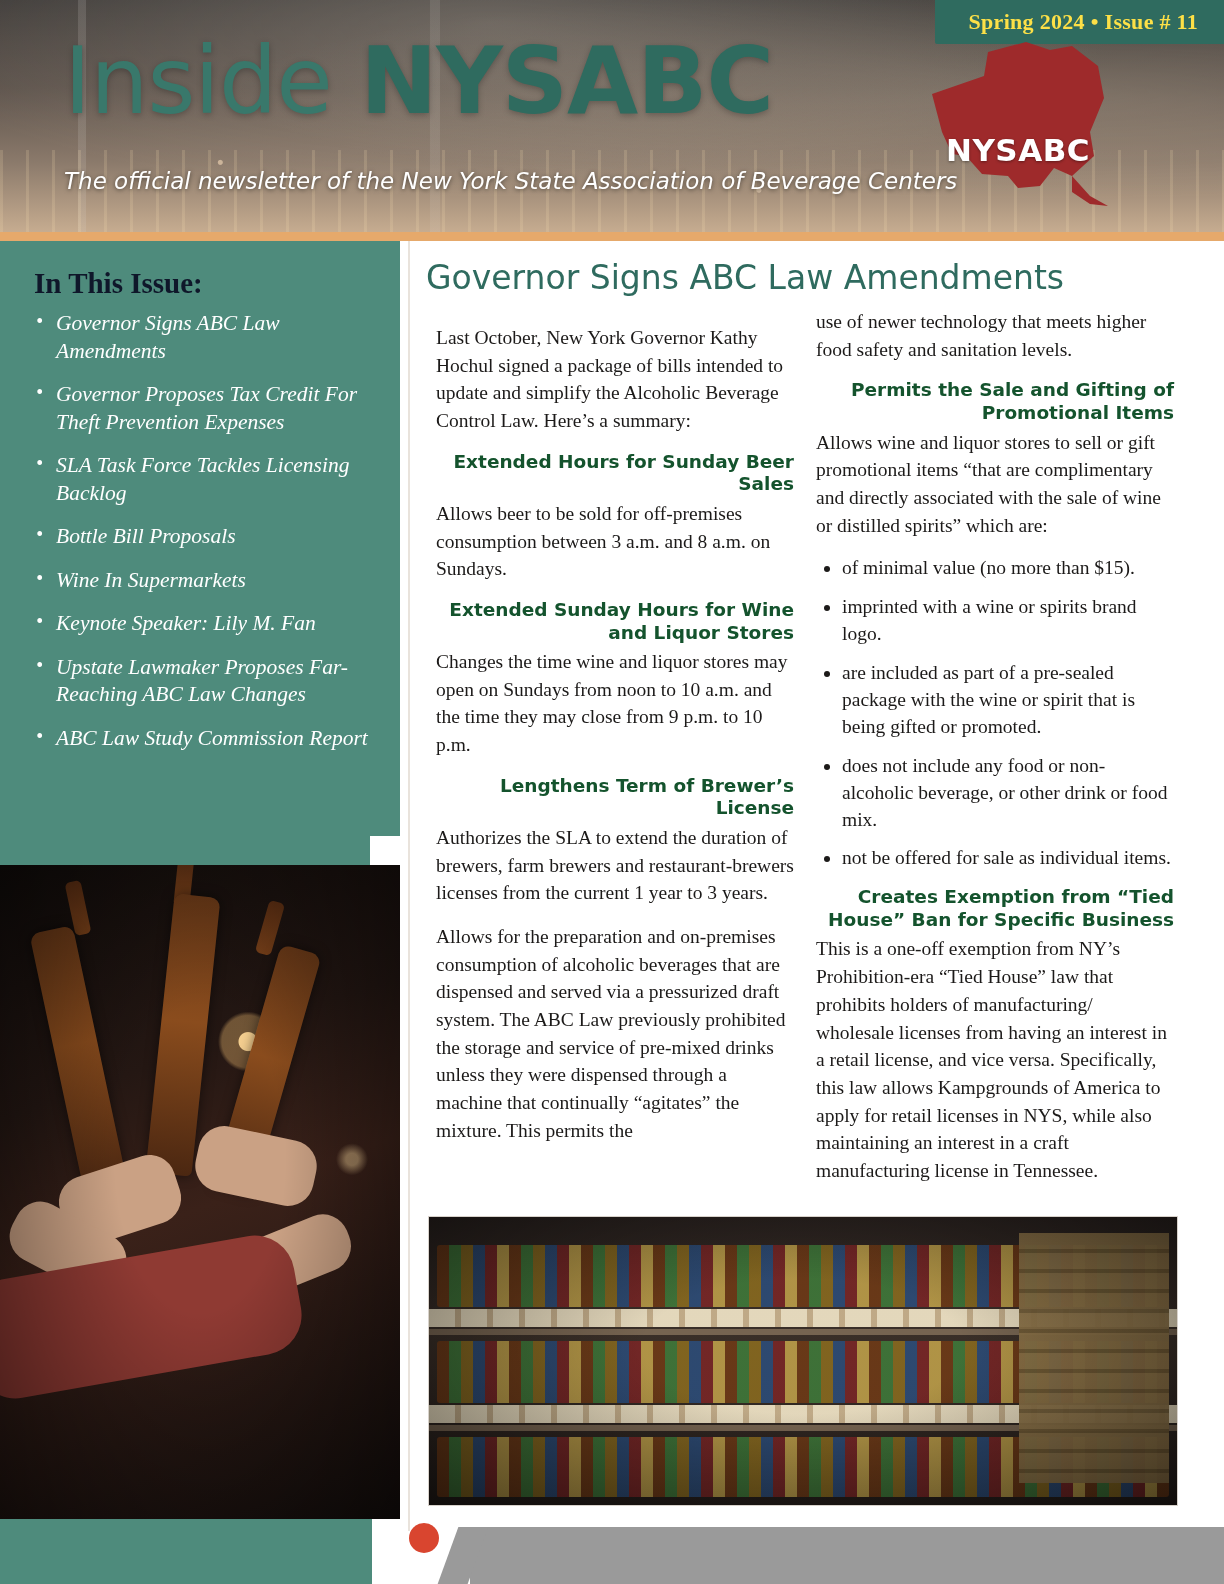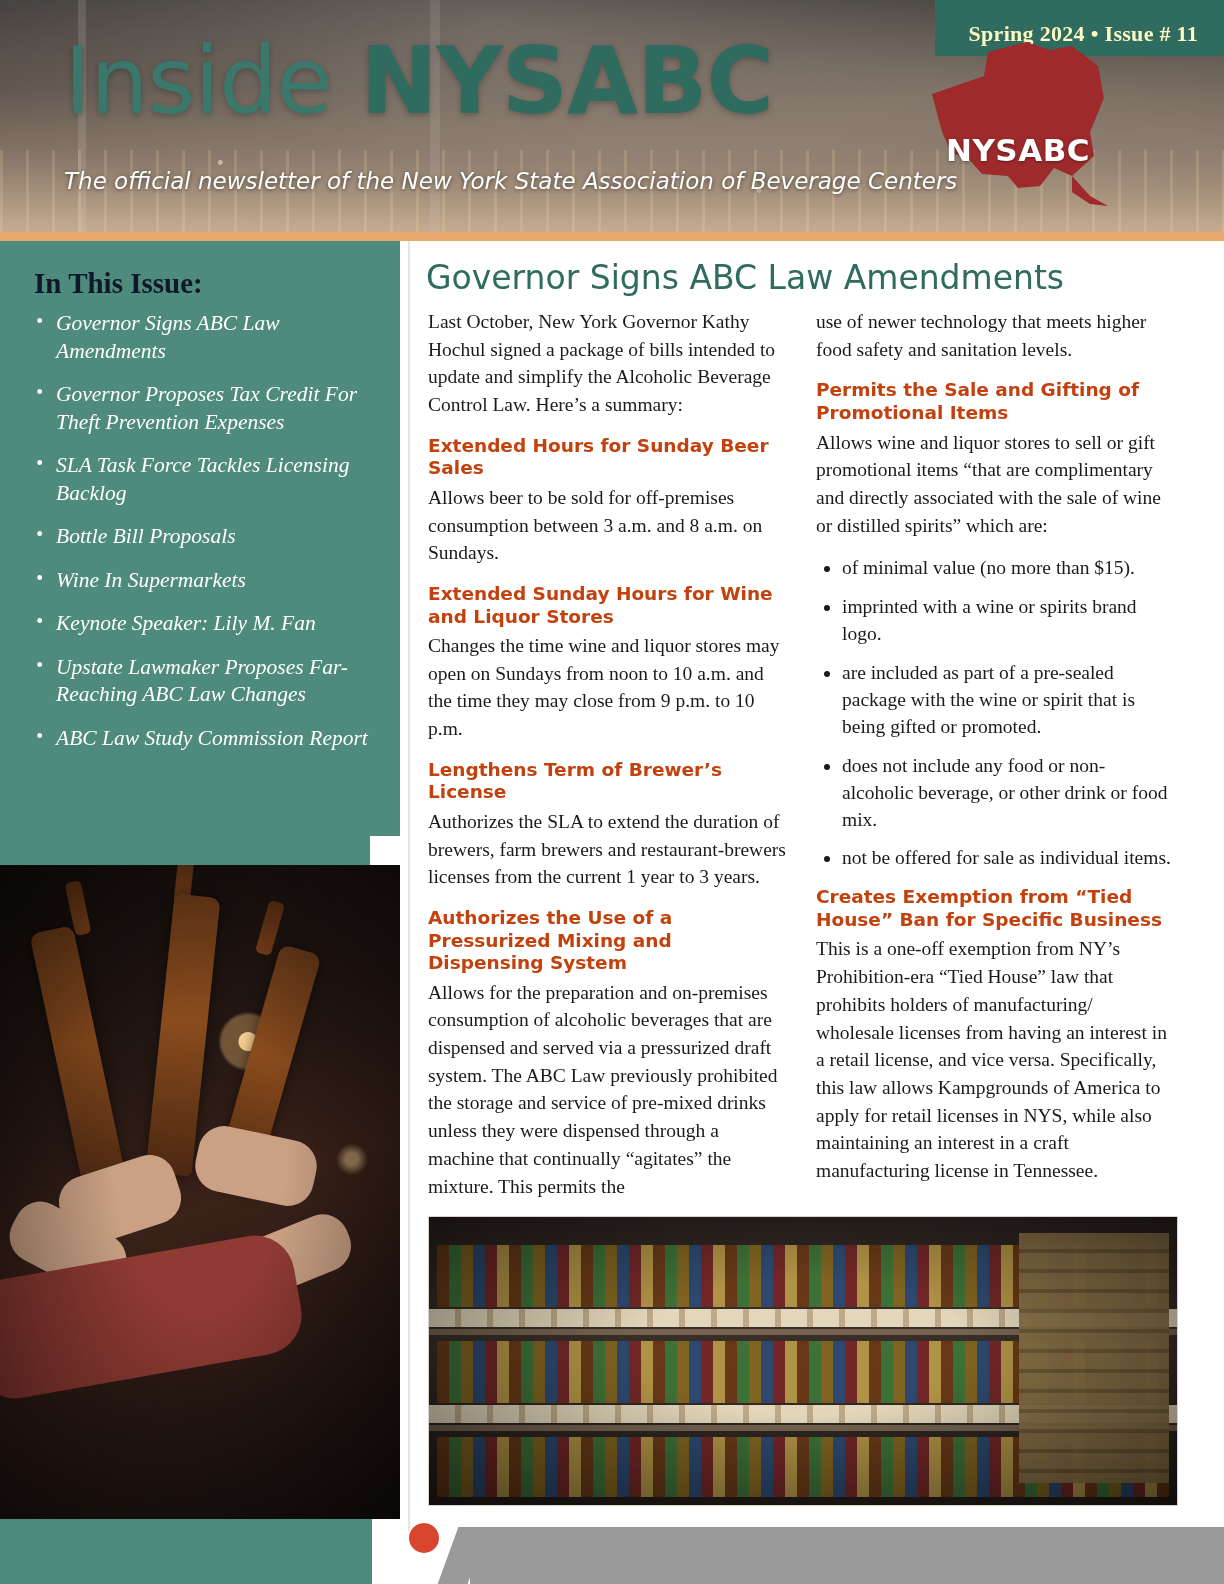--- a/index.html
+++ b/index.html
@@ -32,23 +32,23 @@
     opacity:.9;
   }
   .hdr-lights{
     position:absolute;left:0;top:150px;width:1224px;height:82px;
     background:
       repeating-linear-gradient(90deg, rgba(255,228,180,.30) 0 3px, rgba(0,0,0,0) 3px 26px);
     opacity:.55;
   }
   .issue-tab{
     position:absolute;right:0;top:0;height:44px;
-    background:#2f6b5f;color:#fef9c3;
+    background:#2f6b5f;color:#fde047;
     display:flex;align-items:center;justify-content:center;
-    padding:12px 26px 0 34px;
+    padding:0 26px 0 34px;
     font-family:"Liberation Serif", serif;
     font-weight:bold;font-size:22px;letter-spacing:.3px;
     border-bottom-left-radius:2px;
   }
   .masthead{
     position:absolute;left:64px;top:36px;
     font-family:"DejaVu Sans", sans-serif;
     font-size:92px;line-height:1;
     color:#39786b;
     text-shadow:0 2px 6px rgba(0,0,0,.25);
@@ -160,27 +160,27 @@
   }
   .cols{
     position:absolute;left:426px;top:308px;width:750px;height:910px;
   }
   .col{
     position:absolute;top:0;width:358px;
     font-family:"Liberation Serif", serif;
     font-size:19.5px;line-height:1.42;color:#1c1a19;
     text-align:left;
   }
-  .col-left{left:2px;}
+  .col-left{left:10px;margin-top:16px;}
   .col-right{left:390px;}
   .col p{margin:0 0 16px 0;}
   .sub{
     font-family:"DejaVu Sans", sans-serif;
     font-weight:bold;font-size:18.5px;line-height:1.22;
-    color:#c2410c;margin:0 0 4px 0;
+    color:#14532d;margin:0 0 4px 0;text-align:right;
   }
   .col ul{margin:0 0 14px 0;padding-left:26px;}
   .col li{margin:0 0 12px 0;line-height:1.38;}
 
   
   .photo-store{
     position:absolute;left:428px;top:1216px;width:748px;height:288px;
     overflow:hidden;
     background:linear-gradient(180deg,#2b2320 0%, #3a2f28 40%, #241d1a 100%);
     border:1px solid #d8d2cb;
@@ -287,21 +287,20 @@
   <div class="cols">
 
     <div class="col col-left">
       <p>Last October, New York Governor Kathy Hochul signed a package of bills intended to update and simplify the Alcoholic Beverage Control Law. Here’s a summary:</p>
       <div class="sub">Extended Hours for Sunday Beer Sales</div>
       <p>Allows beer to be sold for off-premises consumption between 3 a.m. and 8 a.m. on Sundays.</p>
       <div class="sub">Extended Sunday Hours for Wine and Liquor Stores</div>
       <p>Changes the time wine and liquor stores may open on Sundays from noon to 10 a.m. and the time they may close from 9 p.m. to 10 p.m.</p>
       <div class="sub">Lengthens Term of Brewer’s License</div>
       <p>Authorizes the SLA to extend the duration of brewers, farm brewers and restaurant-brewers licenses from the current 1 year to 3 years.</p>
-      <div class="sub">Authorizes the Use of a Pressurized Mixing and Dispensing System</div>
       <p>Allows for the preparation and on-premises consumption of alcoholic beverages that are dispensed and served via a pressurized draft system. The ABC Law previously prohibited the storage and service of pre-mixed drinks unless they were dispensed through a machine that continually “agitates” the mixture. This permits the</p>
     </div>
 
     <div class="col col-right">
       <p>use of newer technology that meets higher food safety and sanitation levels.</p>
       <div class="sub">Permits the Sale and Gifting of Promotional Items</div>
       <p>Allows wine and liquor stores to sell or gift promotional items “that are complimentary and directly associated with the sale of wine or distilled spirits” which are:</p>
       <ul>
         <li>of minimal value (no more than $15).</li>
         <li>imprinted with a wine or spirits brand logo.</li>

